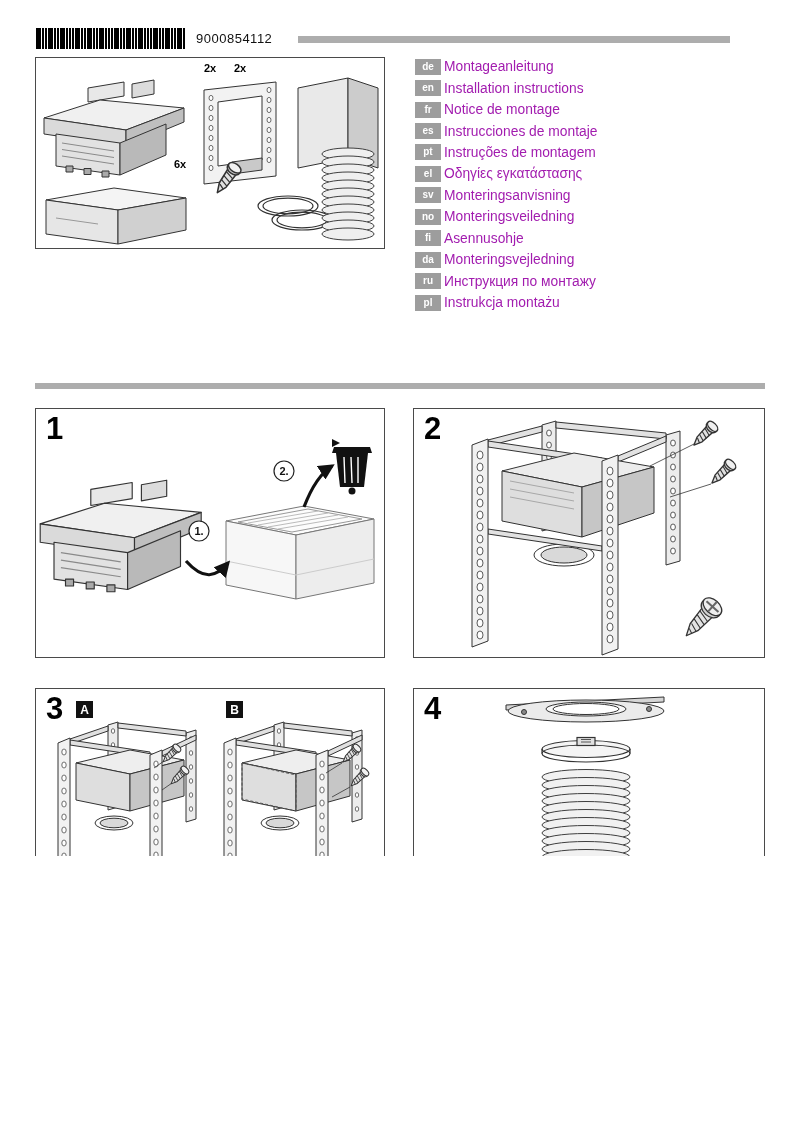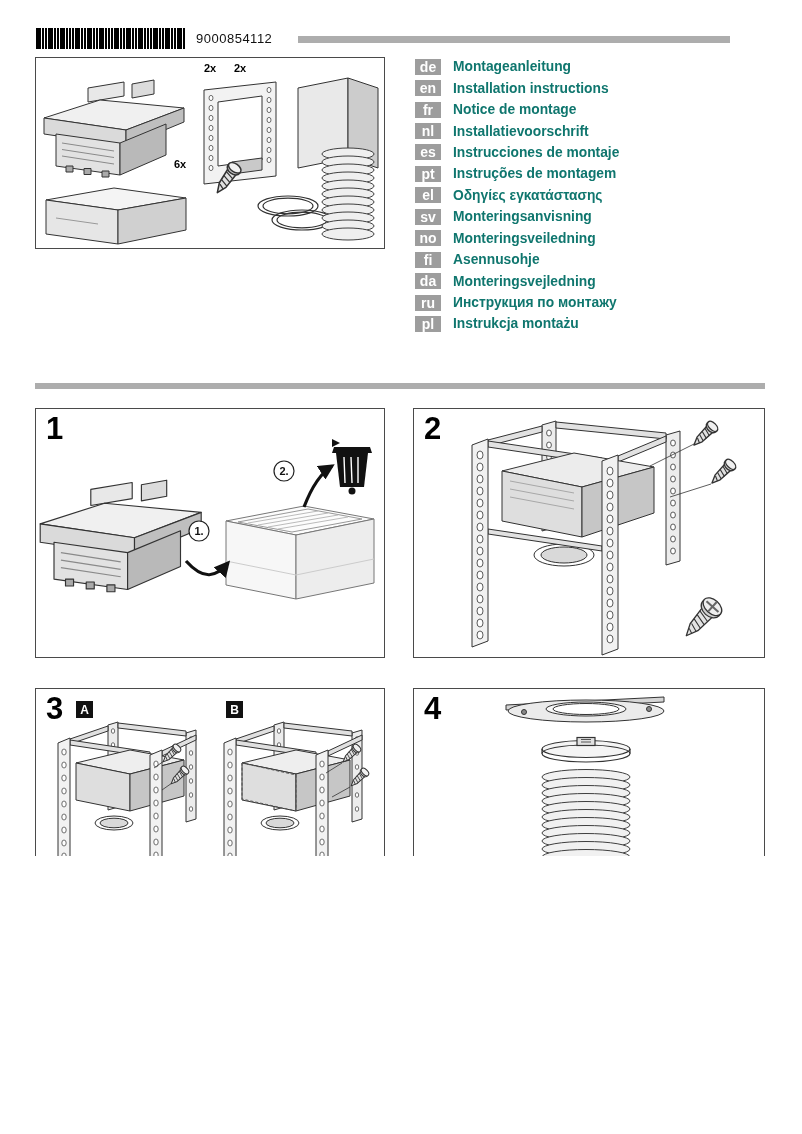--- a/index.html
+++ b/index.html
@@ -14,22 +14,22 @@
   .rule{background:#adadad}
   .rule-top{left:298px;top:36px;width:432px;height:7px}
   .rule-mid{left:35px;top:383px;width:730px;height:6px}
   .rule-bottom{left:35px;top:957px;width:730px;height:6px}
   .frame{border:1px solid #4a4a4a;background:#fff}
   .parts-box{left:35px;top:57px;width:350px;height:192px}
   .parts-box svg{position:absolute;left:0;top:0}
   .count{position:absolute;font-weight:bold;font-size:11px;color:#000}
   .langs{left:415px;top:56px;width:370px}
   .lang-row{display:flex;align-items:center;height:21.45px}
-  .lang-badge{display:inline-block;width:26px;height:16px;background:#9d9d9d;color:#fff;font-size:14px;font-weight:bold;text-align:center;line-height:16px;flex:0 0 26px}
-  .lang-title{margin-left:12px;font-weight:bold;font-size:13.8px;color:#0f766e;white-space:nowrap}
+  .lang-badge{display:inline-block;width:26px;height:16px;background:#9d9d9d;color:#fff;font-size:10px;font-weight:bold;text-align:center;line-height:16px;flex:0 0 26px}
+  .lang-title{margin-left:3px;font-weight:normal;font-size:13.8px;color:#a21caf;white-space:nowrap}
   .step{overflow:hidden}
   .step svg{position:absolute;left:0;top:0}
   .step-number{position:absolute;left:10px;top:2px;font-size:31px;font-weight:bold;color:#000;z-index:2}
   #step1{left:35px;top:408px;width:350px;height:250px}
   #step2{left:413px;top:408px;width:352px;height:250px}
   #step3{left:35px;top:688px;width:350px;height:255px}
   #step4{left:413px;top:688px;width:352px;height:255px}
   svg text{font-family:"Liberation Sans",sans-serif}
 </style>
 </head>
@@ -207,24 +207,20 @@
       </div>
     <div class="lang-row">
         <span class="lang-badge">en</span>
         <span class="lang-title">Installation instructions</span>
       </div>
     <div class="lang-row">
         <span class="lang-badge">fr</span>
         <span class="lang-title">Notice de montage</span>
       </div>
     <div class="lang-row">
-        <span class="lang-badge">nl</span>
-        <span class="lang-title">Installatievoorschrift</span>
-      </div>
-    <div class="lang-row">
         <span class="lang-badge">es</span>
         <span class="lang-title">Instrucciones de montaje</span>
       </div>
     <div class="lang-row">
         <span class="lang-badge">pt</span>
         <span class="lang-title">Instruções de montagem</span>
       </div>
     <div class="lang-row">
         <span class="lang-badge">el</span>
         <span class="lang-title">Οδηγίες εγκατάστασης</span>

